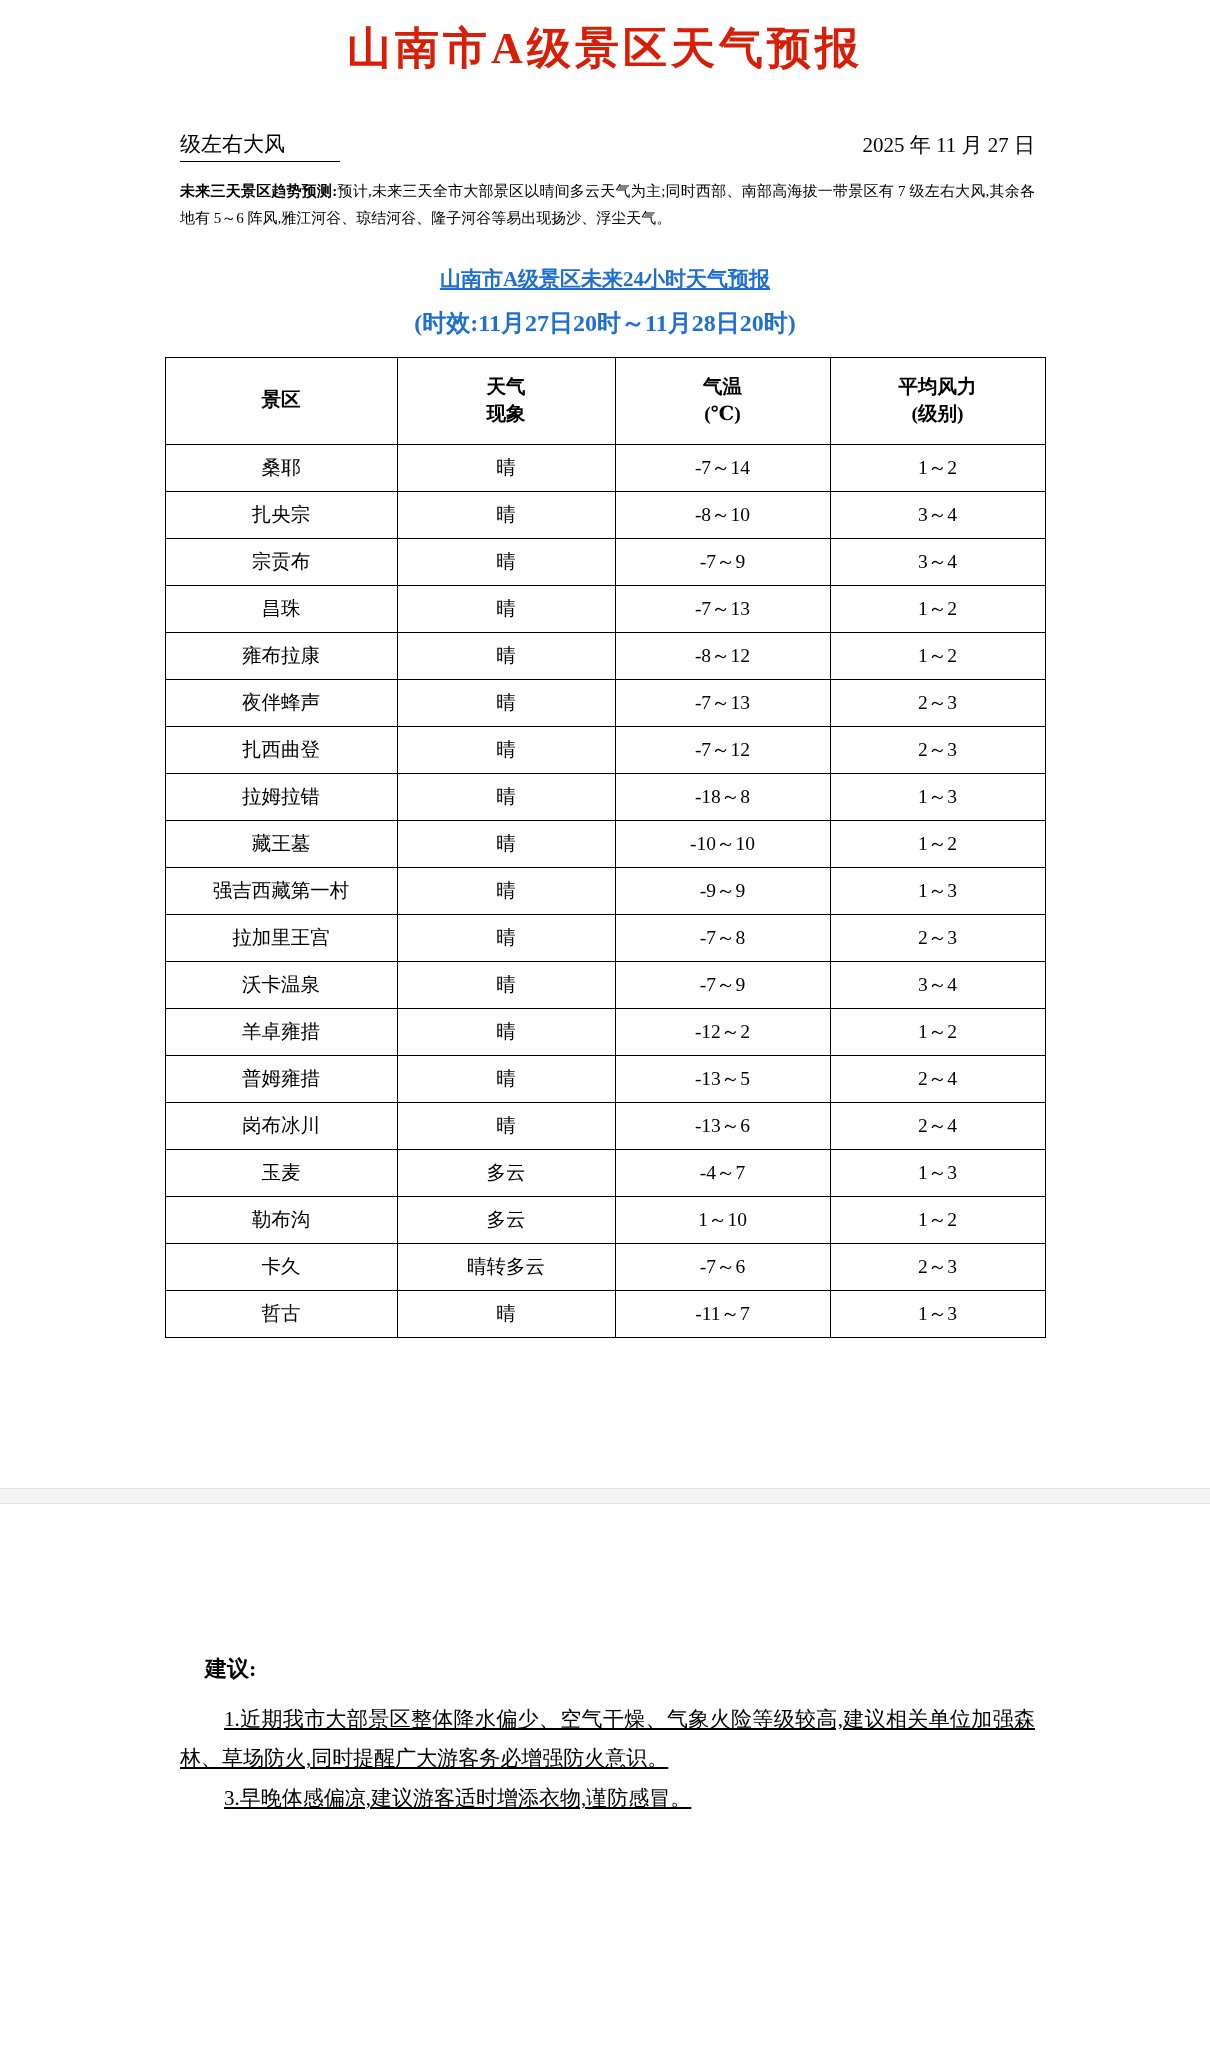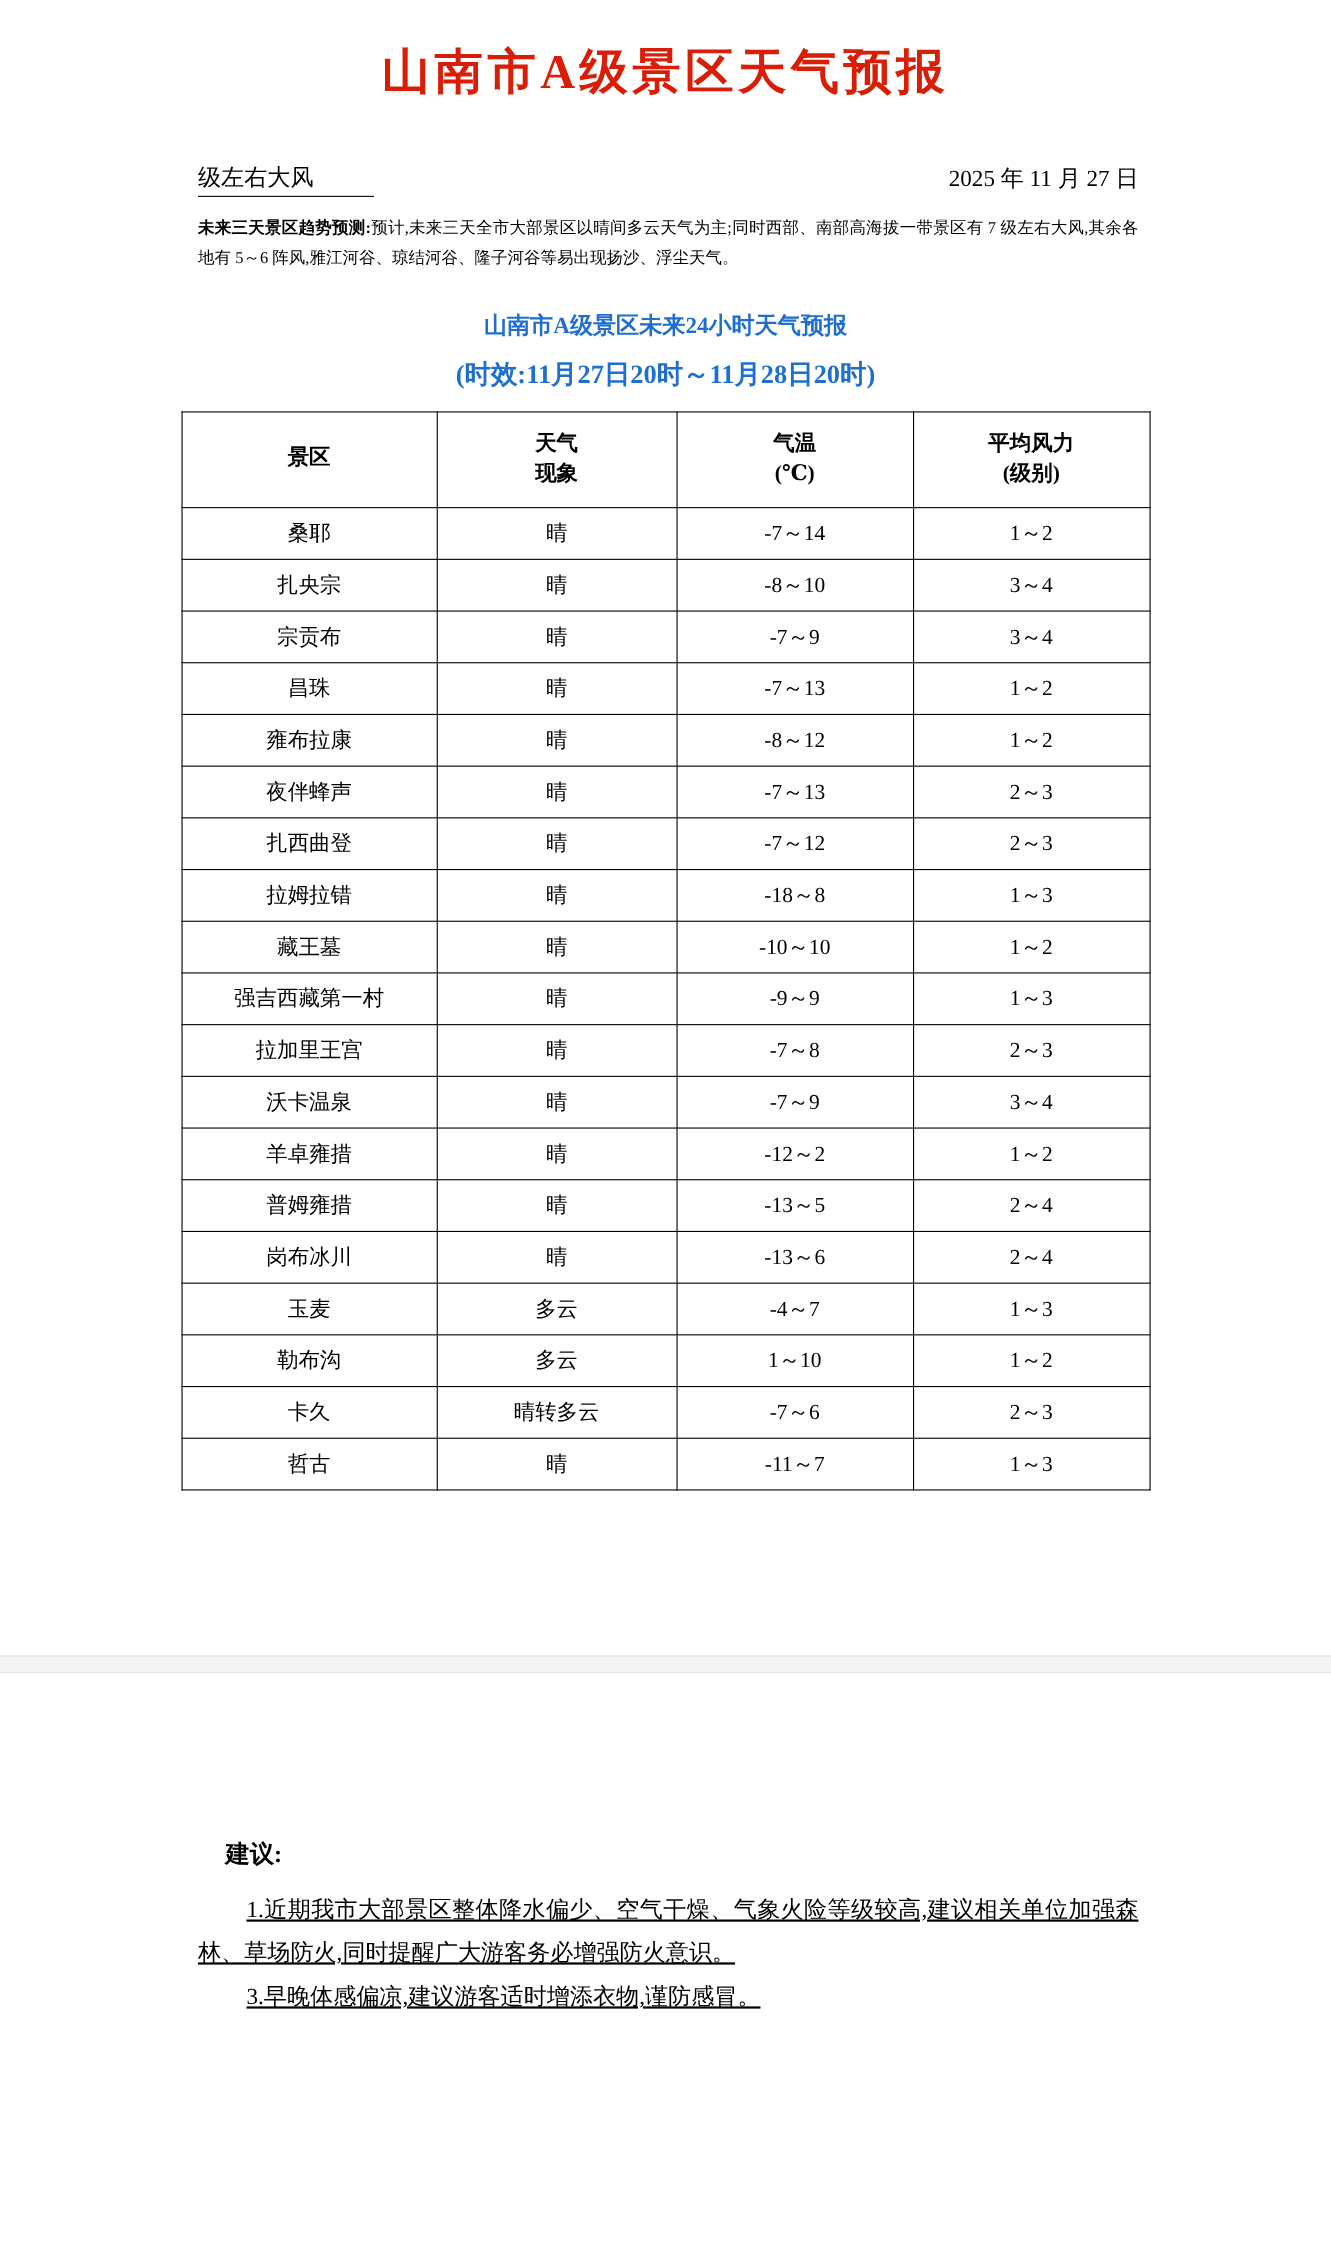--- a/index.html
+++ b/index.html
@@ -18,21 +18,21 @@
     min-height: 2052px;
     box-sizing: border-box;
   }
   .doc-title {
     text-align: center;
     color: #d81e06;
     font-family: "Liberation Serif", "DejaVu Serif", serif;
     font-weight: bold;
     font-size: 44px;
     letter-spacing: 4px;
-    padding-top: 36px;
+    padding-top: 19px;
     padding-bottom: 6px;
   }
   .meta-row {
     display: flex;
     align-items: flex-end;
     justify-content: space-between;
     margin: 46px 175px 0 180px;
     font-size: 21px;
   }
   .meta-issuer {
@@ -53,20 +53,21 @@
   }
   .para-block .lead {
     font-weight: bold;
   }
   .sub-title {
     text-align: center;
     color: #1f6fd0;
     font-weight: bold;
     font-size: 21px;
     margin-top: 32px;
+    text-decoration: underline;
   }
   .sub-title2 {
     text-align: center;
     color: #1f6fd0;
     font-weight: bold;
     font-size: 24px;
     margin-top: 14px;
   }
   table.forecast {
     border-collapse: collapse;

